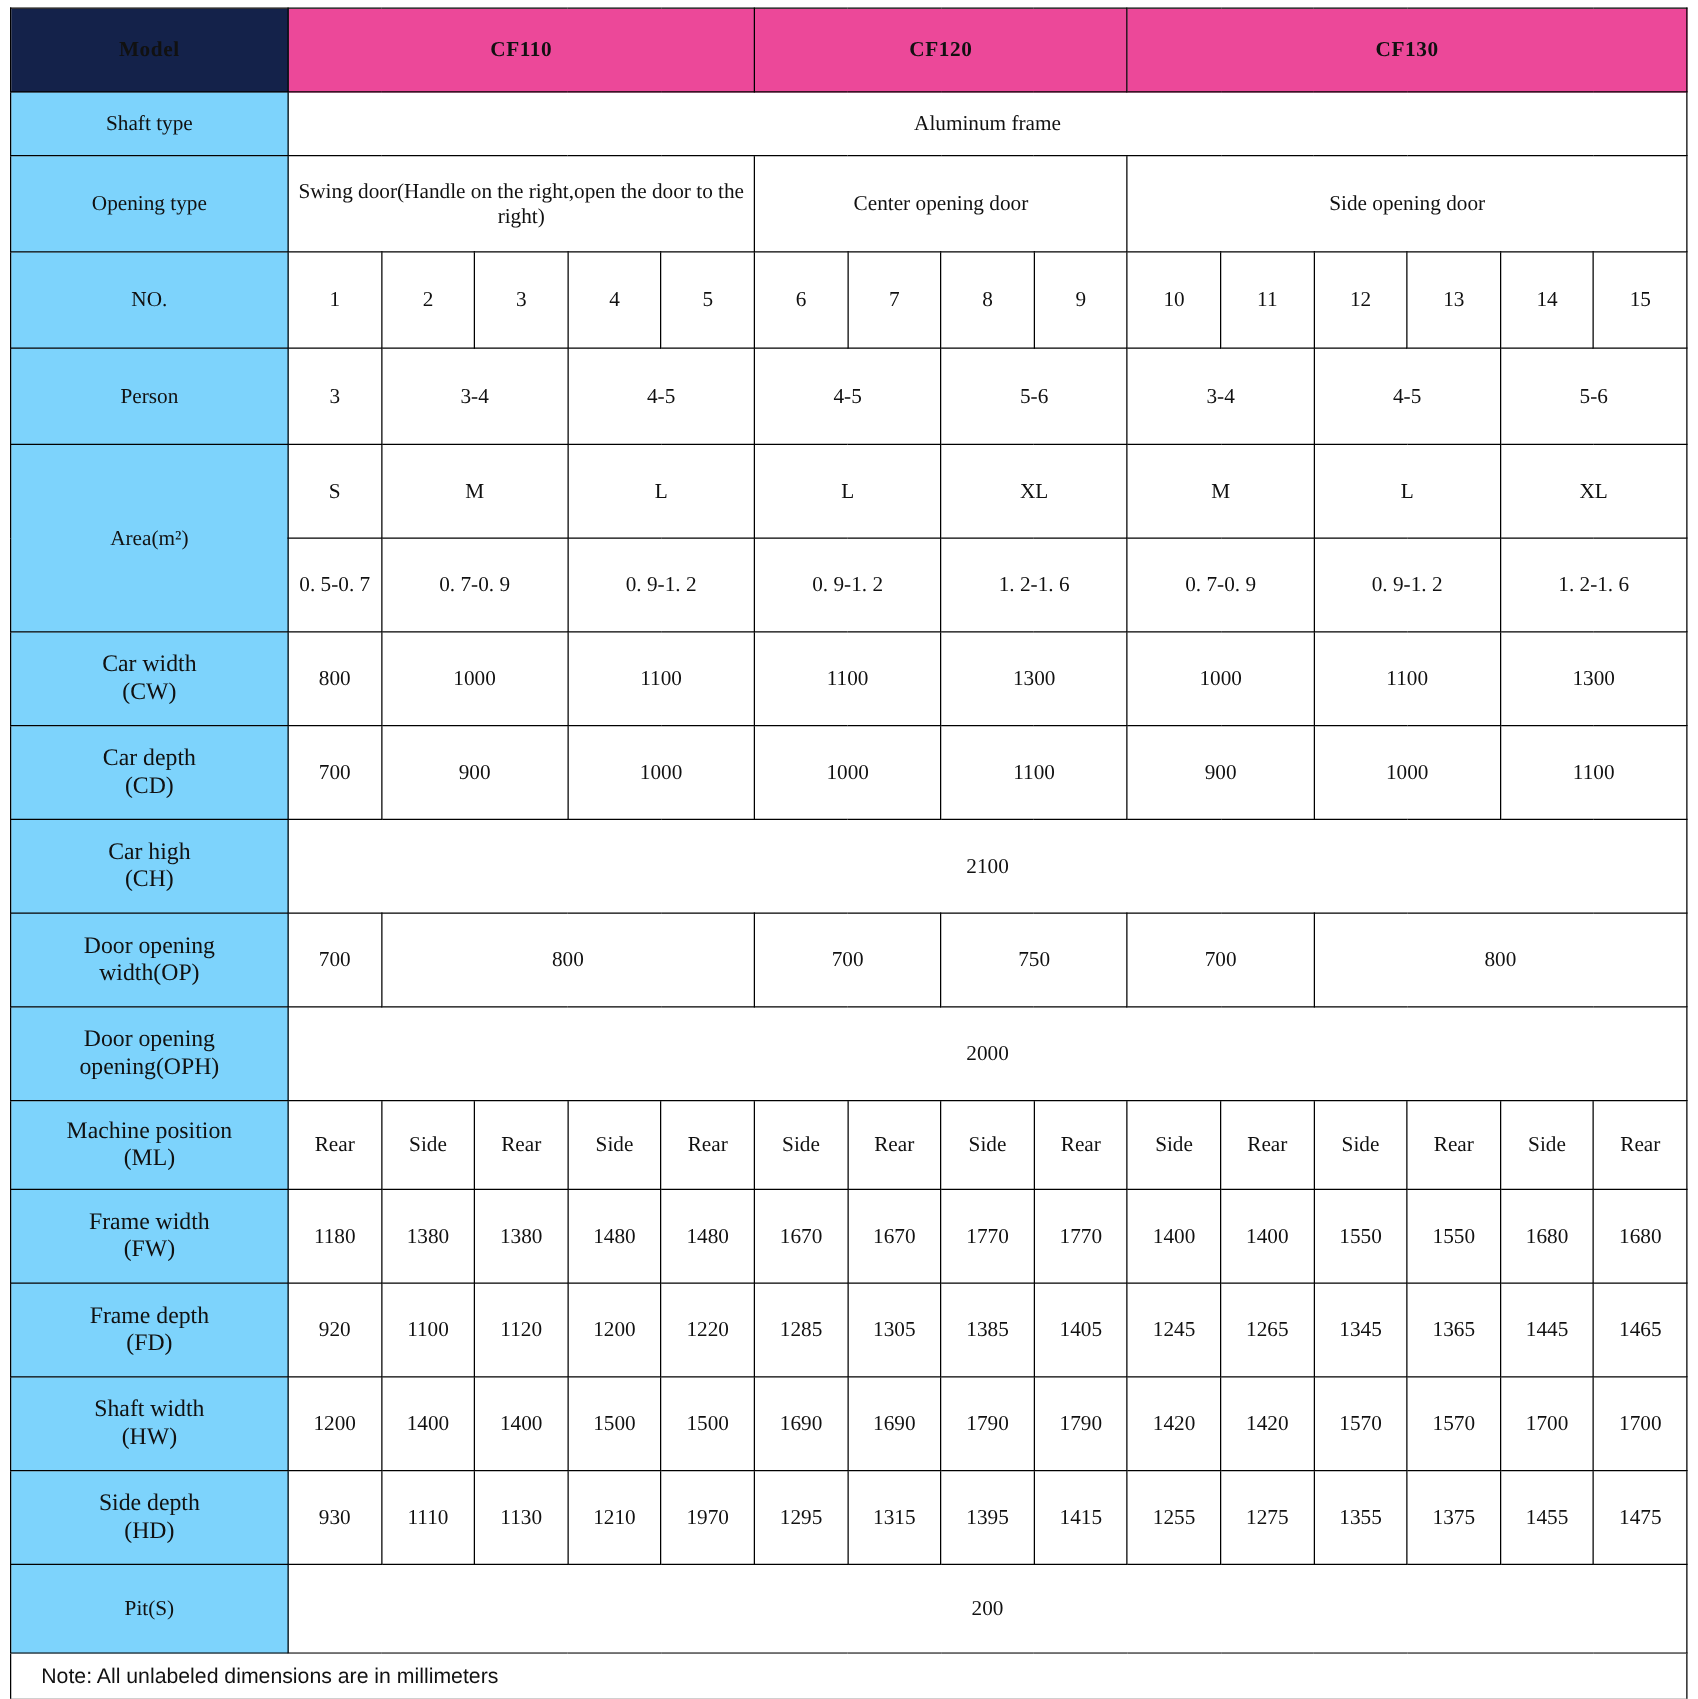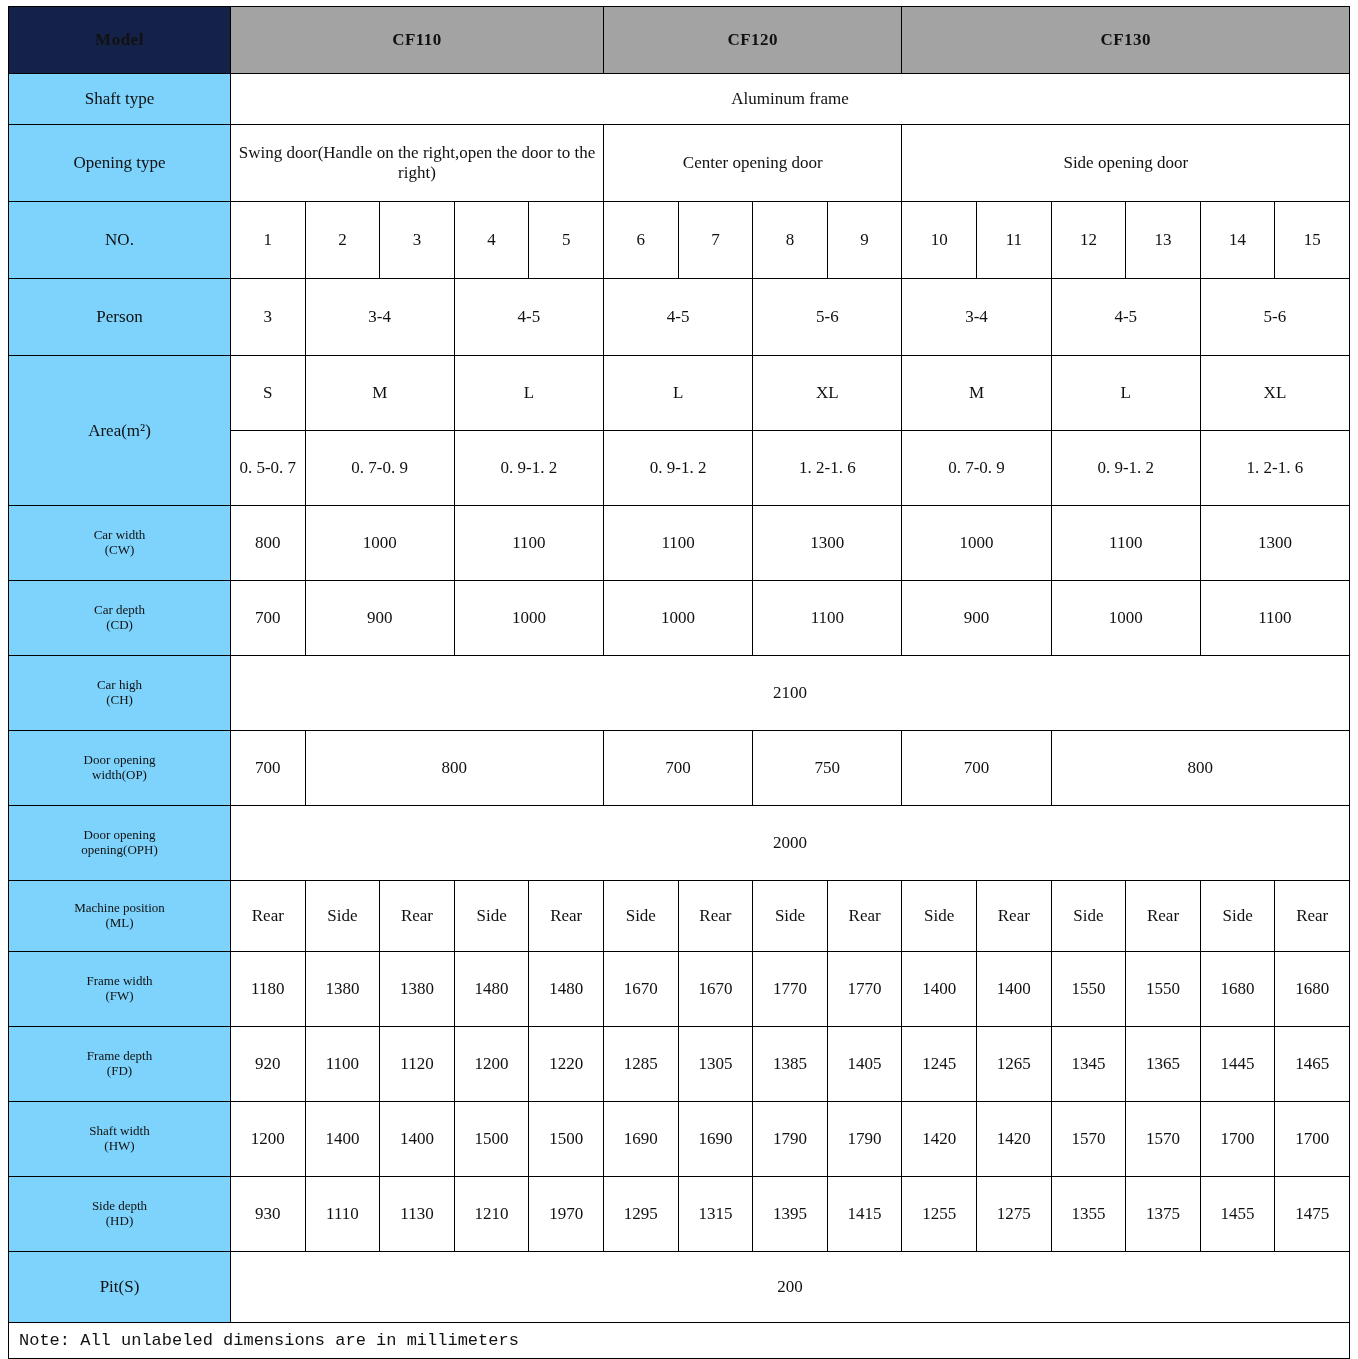--- a/index.html
+++ b/index.html
@@ -1,25 +1,25 @@
 <!DOCTYPE html>
 <html><head>
 <meta charset="utf-8">
 <style>
   html,body{margin:0;padding:0;background:#ffffff;}
   body{font-family:"Liberation Serif", serif;}
   .wrap{width:1358px;height:1359px;box-sizing:border-box;padding:6px 8px 6px 8px;}
   table.spec{border-collapse:collapse;width:1342px;table-layout:fixed;}
   table.spec td{border:1px solid #000;text-align:center;vertical-align:middle;font-size:17px;color:#111;padding:2px 2px;}
-  td.hdr-model{background:#a3a3a3;color:#ffffff;font-size:29px;font-weight:bold;letter-spacing:.5px;height:62px;}
+  td.hdr-model{background:#ec4899;color:#ffffff;font-size:29px;font-weight:bold;letter-spacing:.5px;height:62px;}
   td.hdr-model.first{background:#14224a;}
   td.rowlabel{background:#7dd3fc;font-size:19px;color:#15202f;}
-  td.rowlabel.small{font-size:13px;line-height:1.15;}
+  td.rowlabel.small{font-size:19px;line-height:1.15;}
   td.center-span{font-size:18px;margin-left:16px;}
-  .note{border:1px solid #000;border-top:none;font-family:Liberation Mono, monospace;font-size:17px;padding:8px 10px;color:#111;background:#fff;width:1342px;box-sizing:border-box;}
+  .note{border:1px solid #000;border-top:none;font-family:Liberation Sans, sans-serif;font-size:17px;padding:8px 24px;color:#111;background:#fff;width:1342px;box-sizing:border-box;}
   td.tall{height:46px;}
 </style>
 </head>
 <body>
 
 <div class="wrap">
   <table class="spec">
     <colgroup>
       <col style="width:222px">
       <col span="15" style="width:74.6px">

